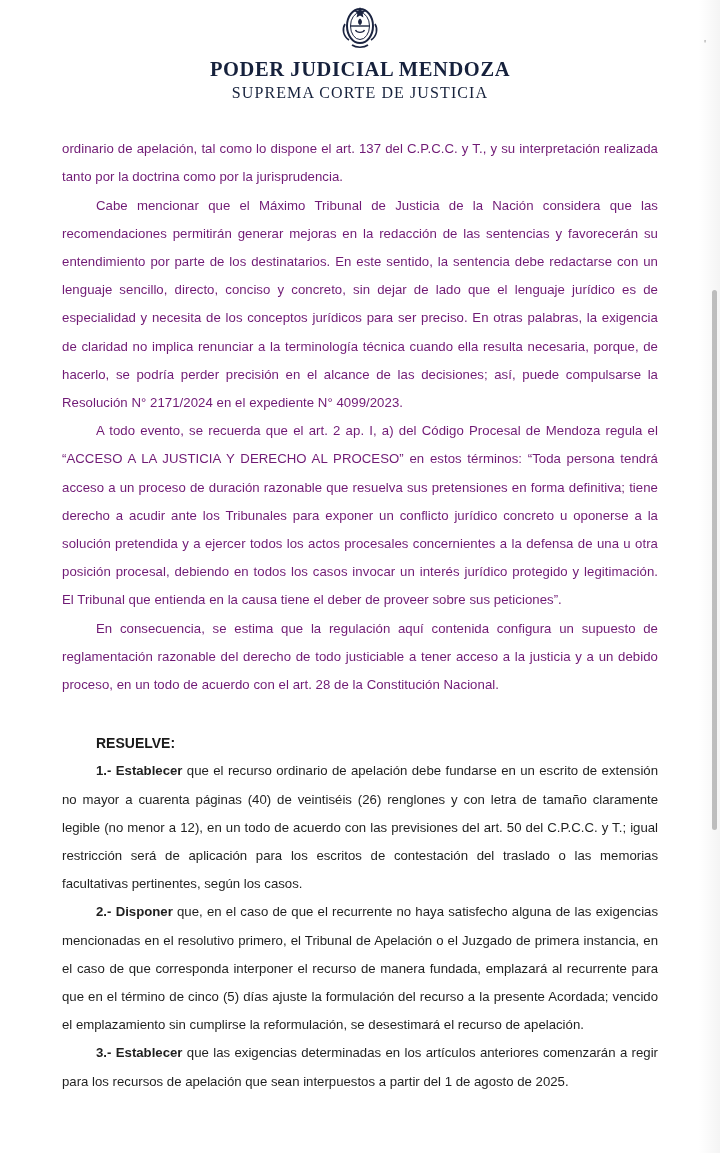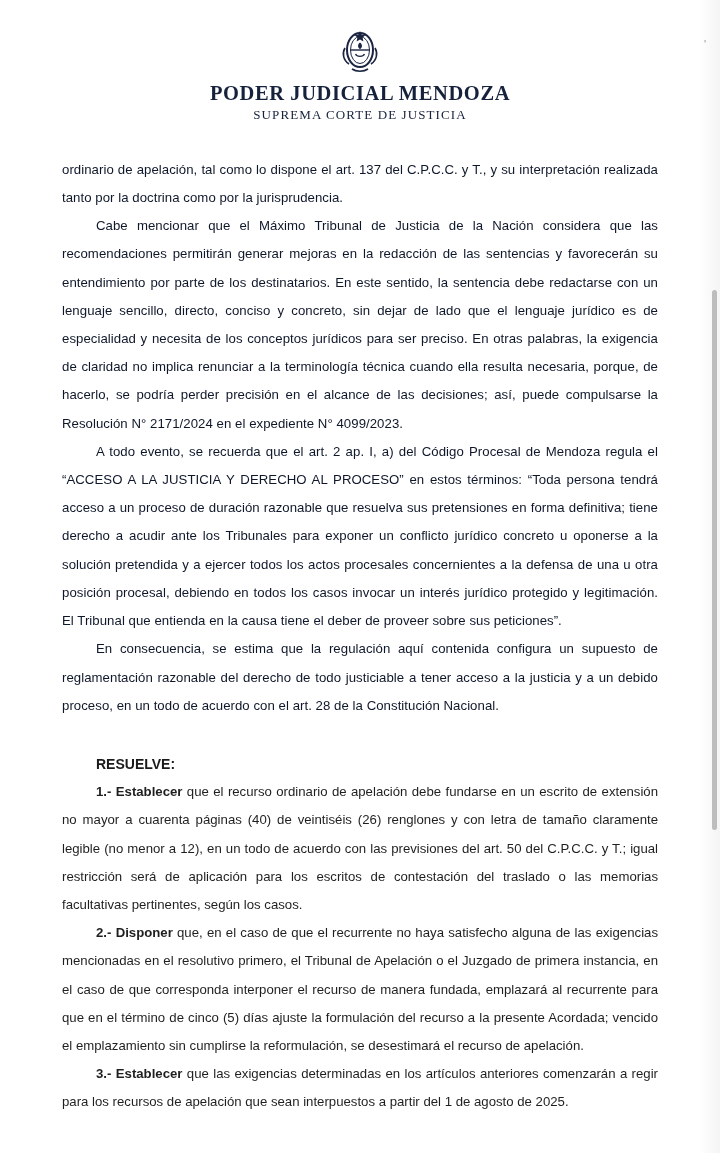--- a/index.html
+++ b/index.html
@@ -46,53 +46,52 @@
   }
   .corner-mark {
     position: absolute;
     top: 38px;
     right: 14px;
     font-size: 11px;
     color: #9a9a9a;
     letter-spacing: 0px;
   }
   header.doc-header {
-    padding-top: 24px;
     text-align: center;
   }
   .crest {
     display: block;
     margin: 0 auto 6px auto;
   }
   .org-title {
     font-family: "Liberation Serif", serif;
     font-weight: bold;
     font-size: 20.5px;
     letter-spacing: 0.6px;
     color: #16213c;
     margin: 0;
     line-height: 1.1;
   }
   .org-subtitle {
     font-family: "Liberation Serif", serif;
-    font-size: 13px;
+    font-size: 16px;
     letter-spacing: 1.1px;
     color: #16213c;
     margin: 3px 0 0 0;
     line-height: 1.1;
   }
   .body-area {
     padding: 34px 62px 0 62px;
   }
   p.para {
     margin: 0 0 0 0;
     text-align: justify;
     font-size: 13.2px;
     line-height: 28.2px;
-    color: #0f172a;
+    color: #701a75;
     letter-spacing: 0.05px;
   }
   p.para.indent {
     text-indent: 34px;
   }
   .section-head {
     margin: 30px 0 0 0;
     font-size: 14px;
     line-height: 28.2px;
     font-weight: bold;

